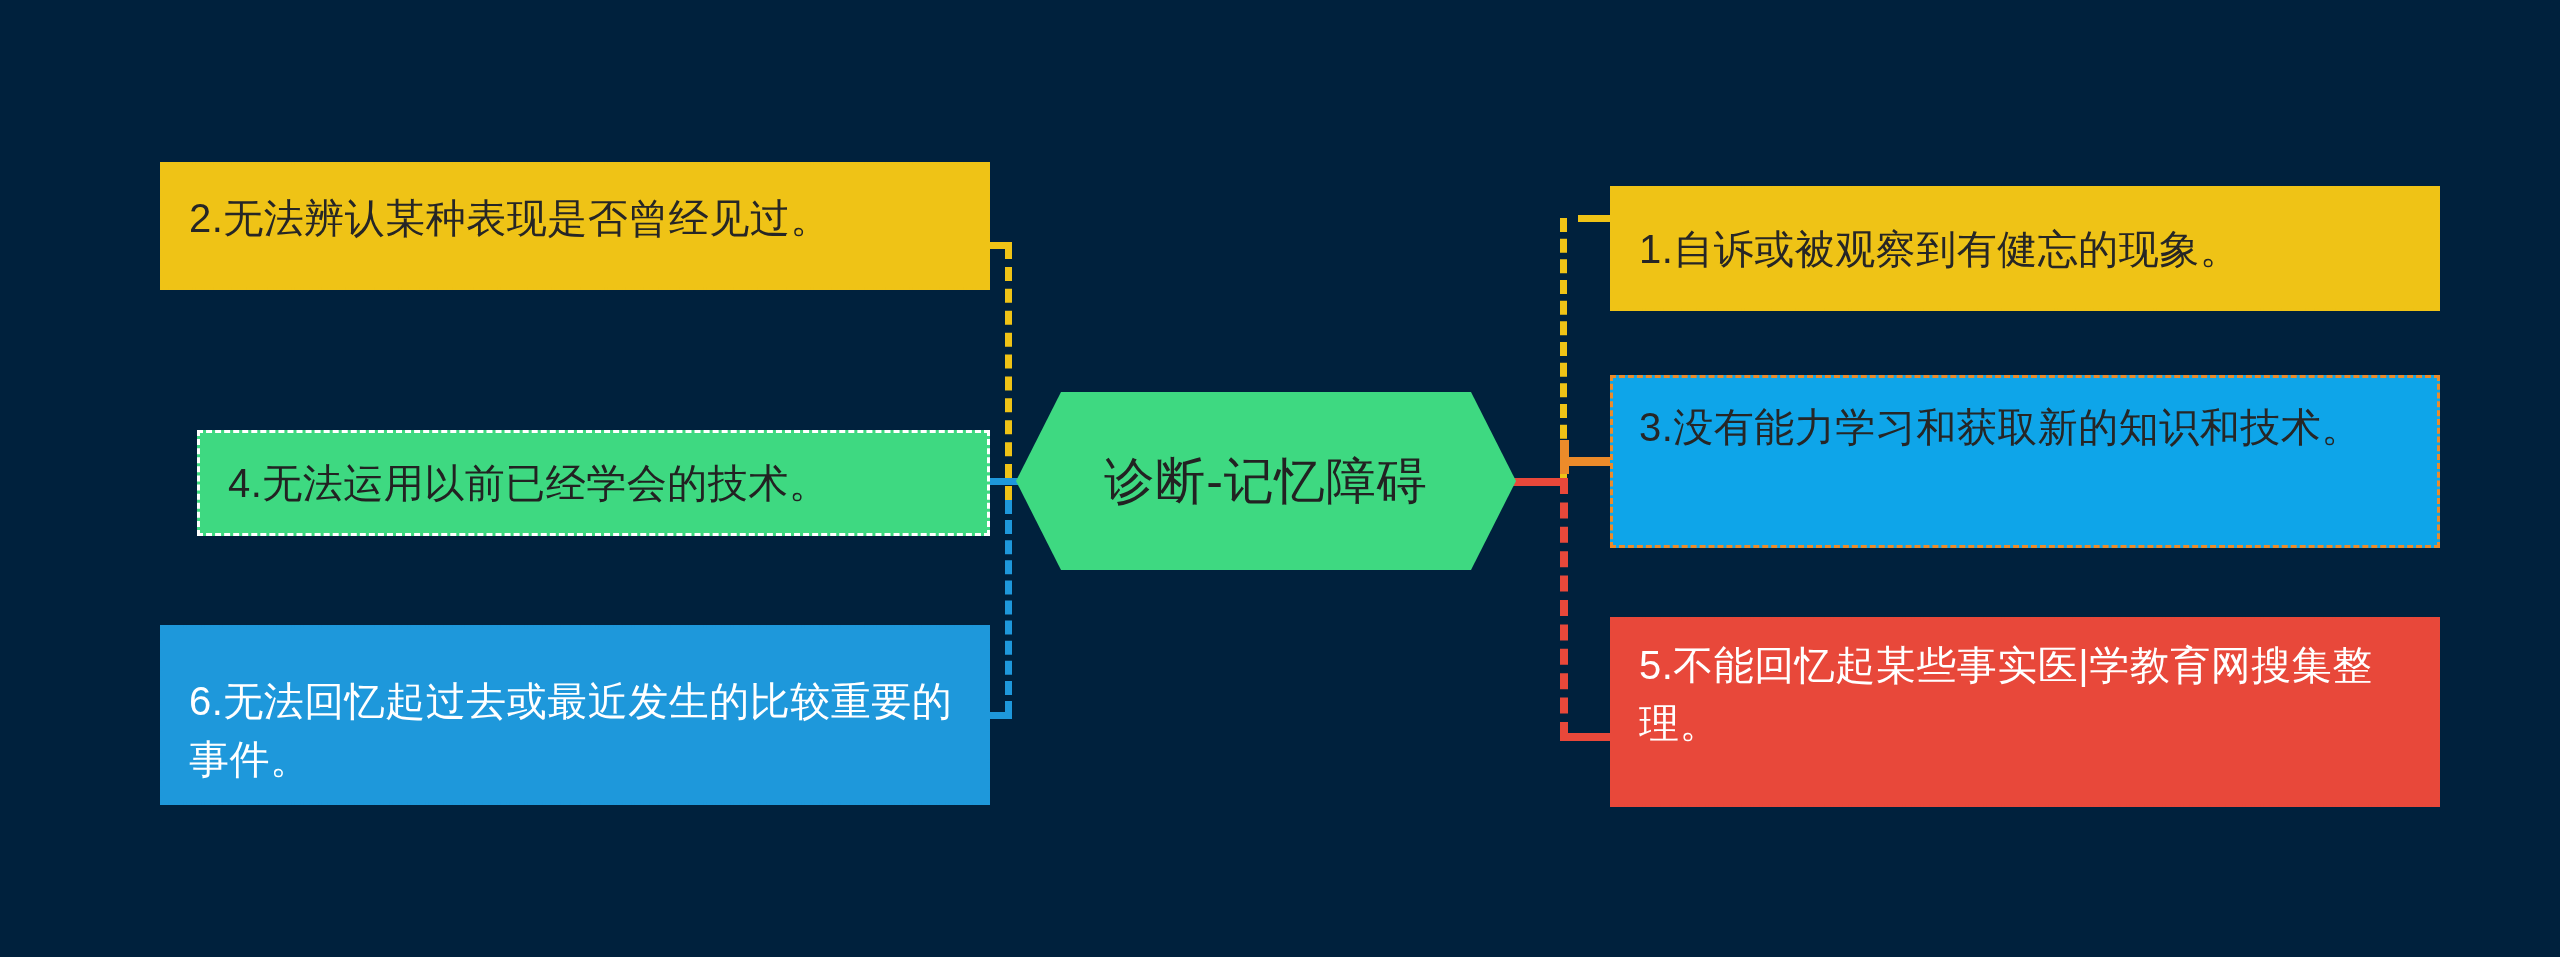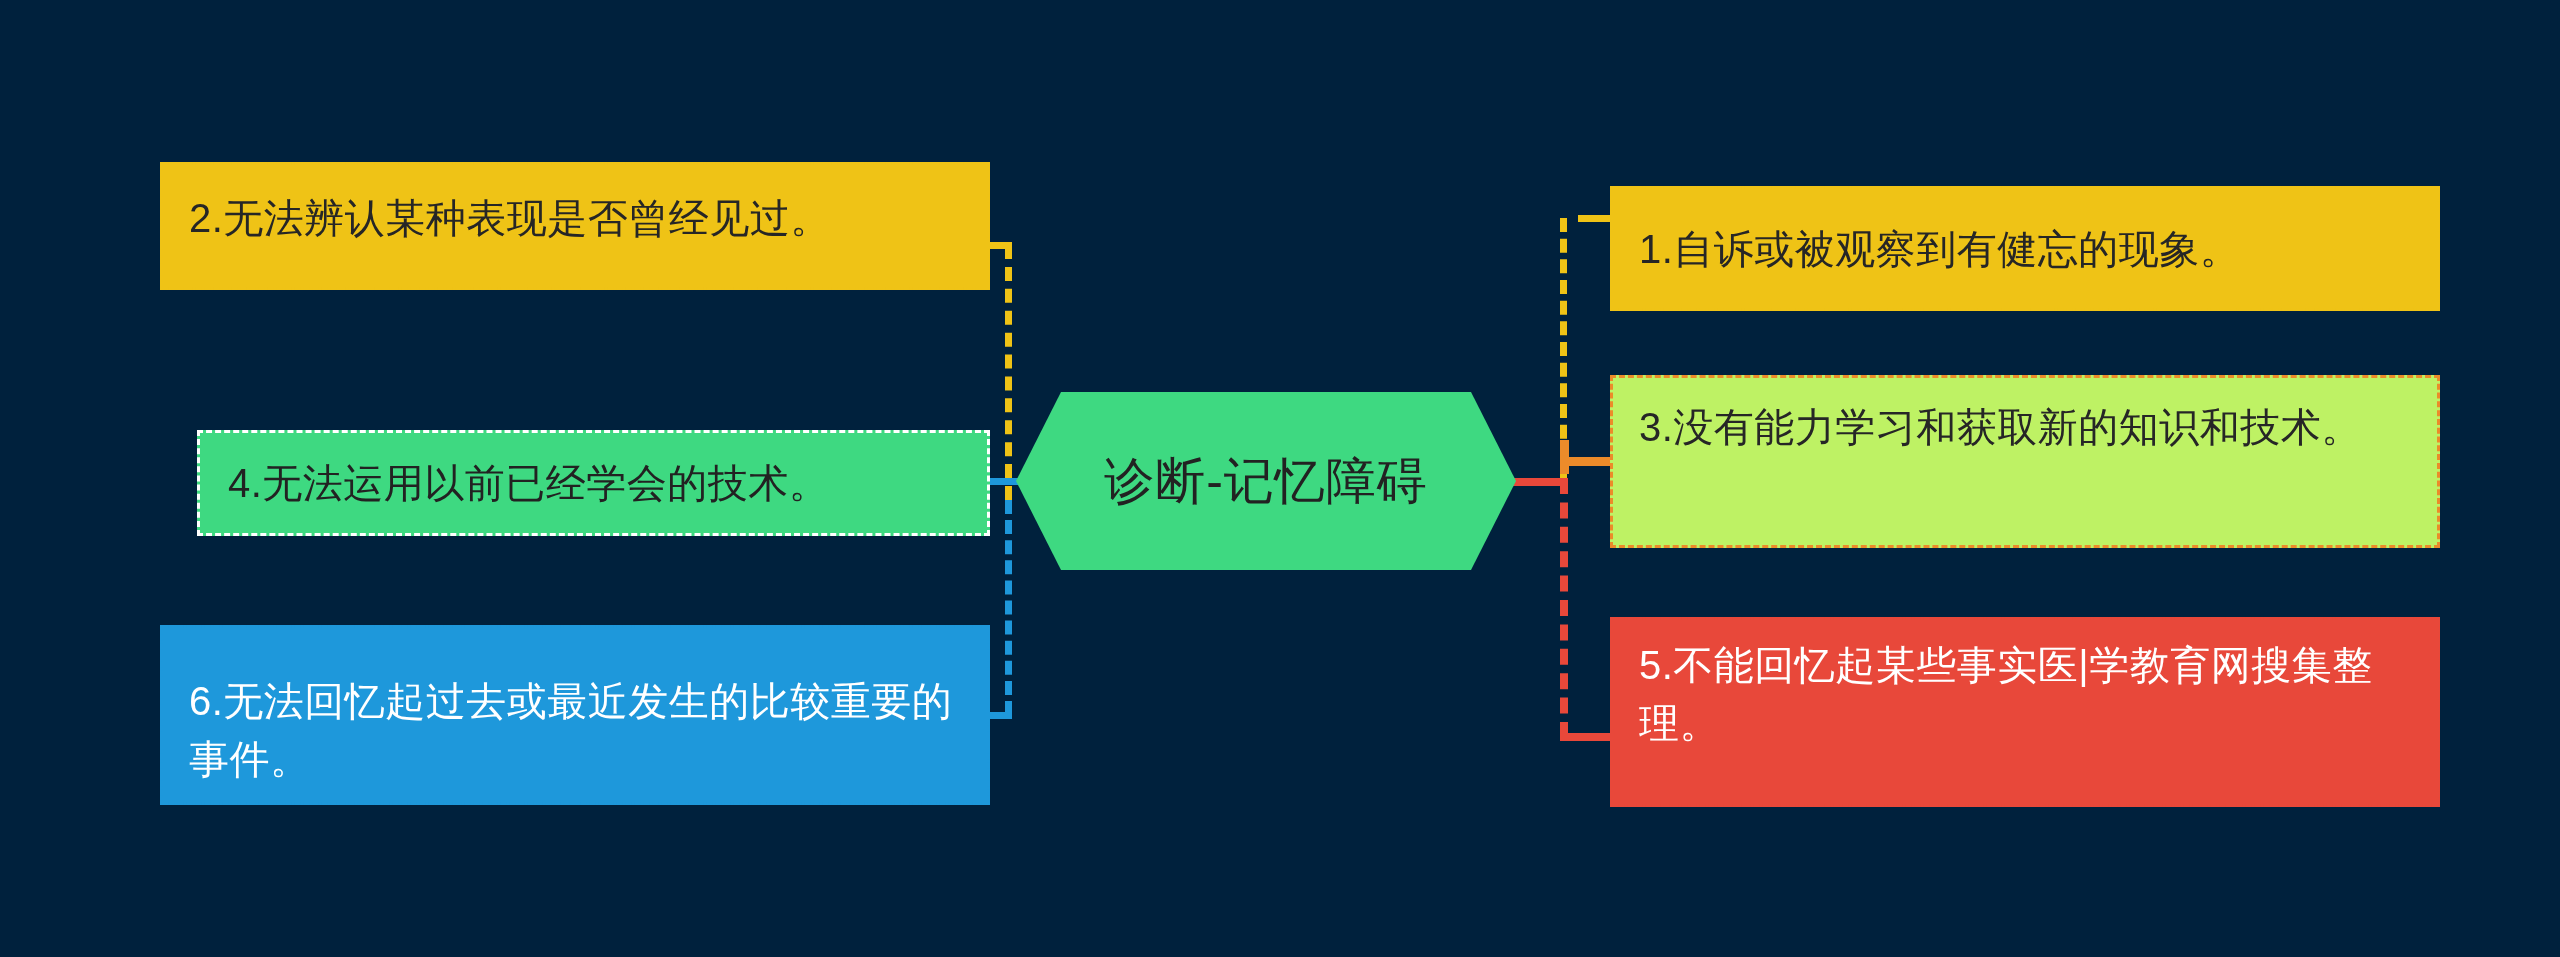--- a/index.html
+++ b/index.html
@@ -55,21 +55,21 @@
   
   .n1{
     left:1610px; top:155px; width:830px; height:125px;
     background:#EFC316; color:#262626;
     border:3px dashed #EFC316;
     margin-top:31px;
   }
   
   .n3{
     left:1610px; top:375px; width:830px; height:173px;
-    background:#bef264; color:#262626;
+    background:#0ea5e9; color:#262626;
     border:3px dashed #EC8B2A;
     align-items:flex-start;
     padding-top:20px;
   }
   
   .n5{
     left:1610px; top:617px; width:830px; height:190px;
     background:#E8483A; color:#ffffff;
     border:3px dashed #E8483A;
     align-items:flex-start;

